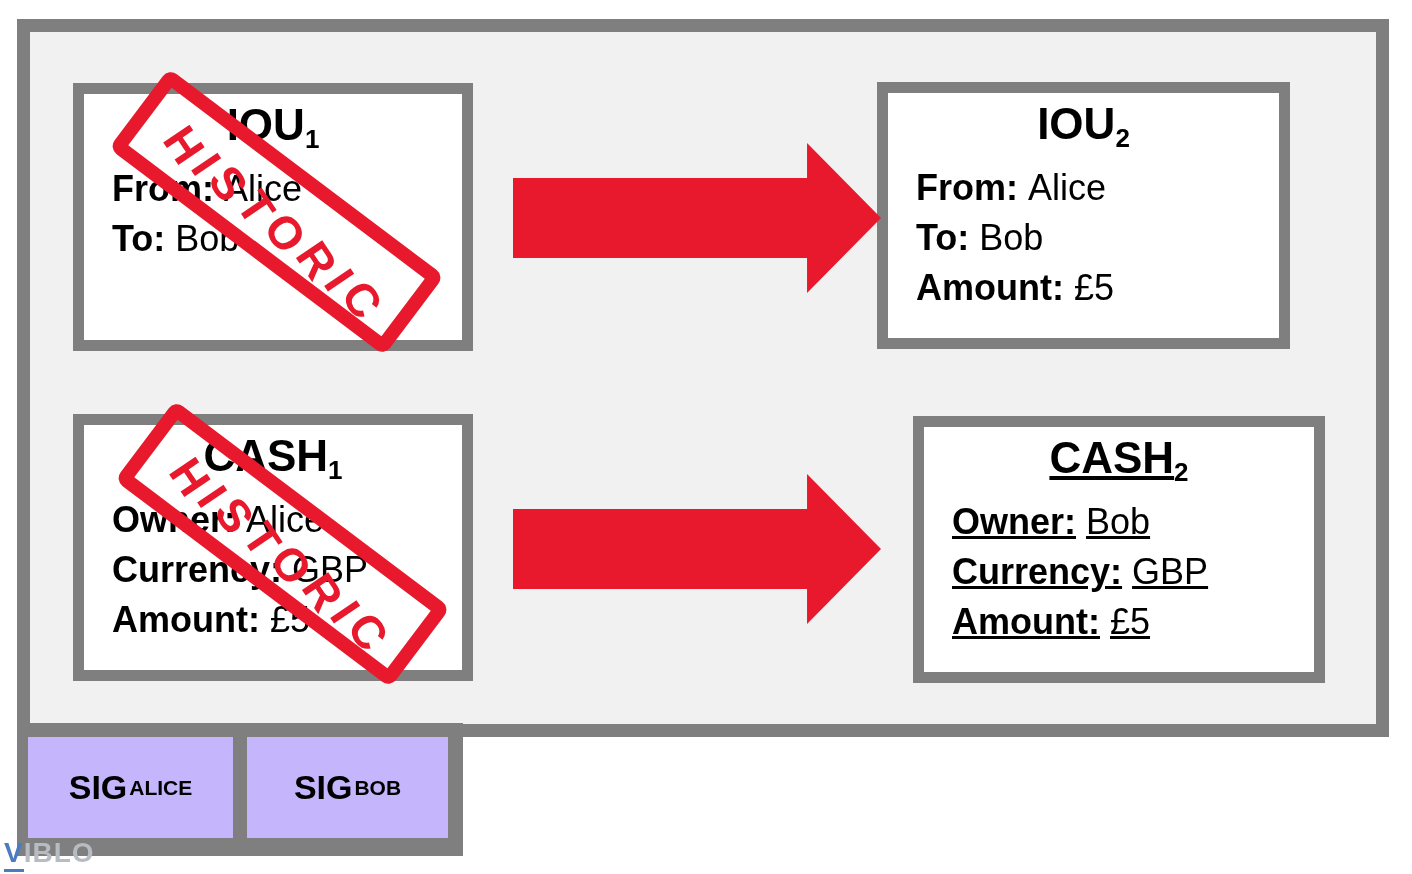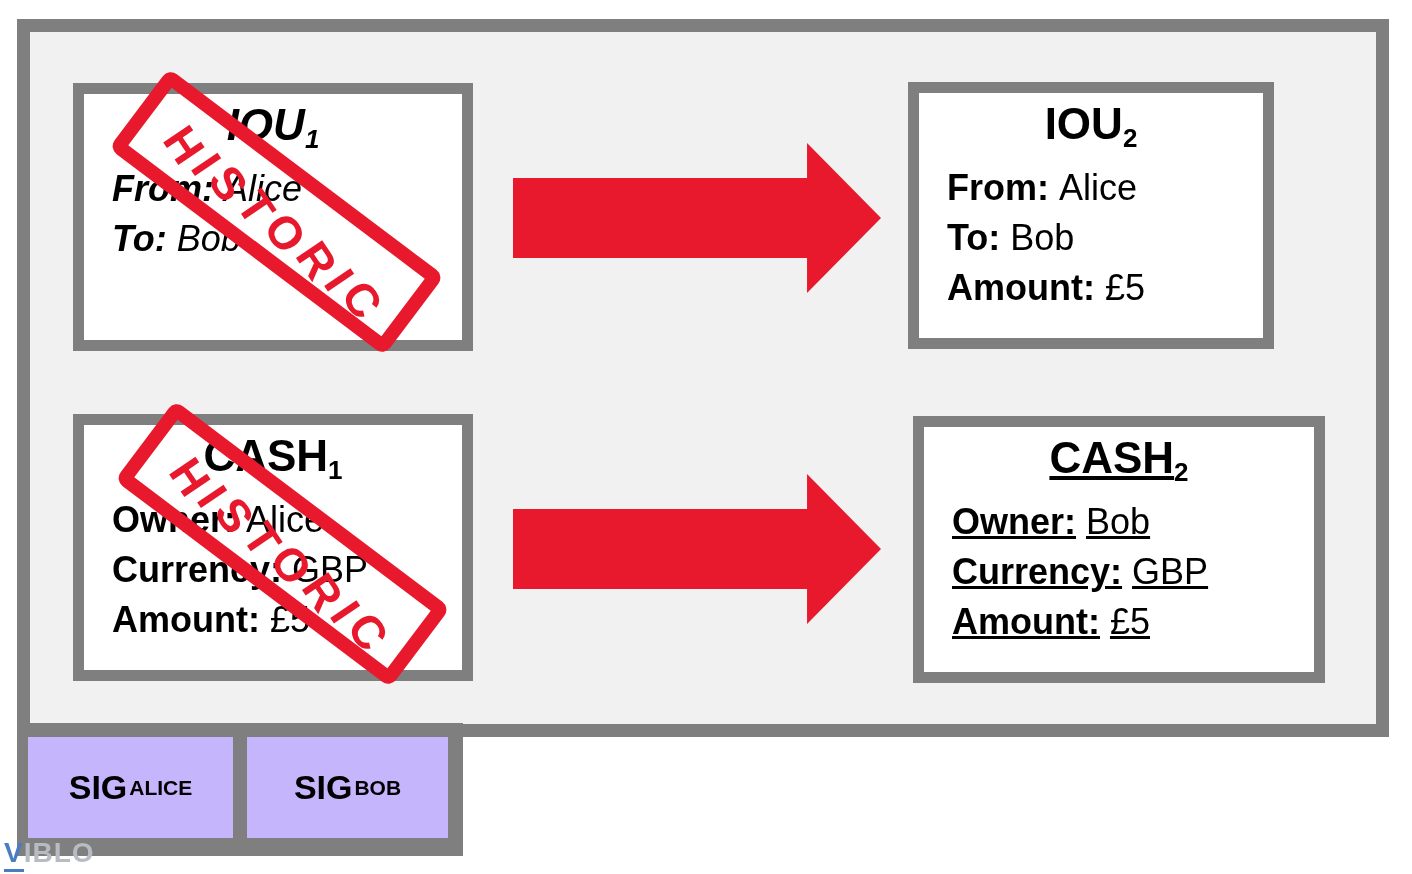--- a/index.html
+++ b/index.html
@@ -22,22 +22,22 @@
     border:13px solid #7f7f7f;
   }
 
   
   .state-box {
     position:absolute;
     background:#ffffff;
     border:11px solid #7f7f7f;
     color:#000;
   }
-  .box-iou1  { left:73px;  top:83px;  width:400px; height:268px;font-style:italic; }
-  .box-iou2  { left:908px; top:82px;  width:366px; height:267px; }
+  .box-iou1  { left:73px;  top:83px;  width:400px; height:268px; }
+  .box-iou2  { left:877px; top:82px;  width:413px; height:267px; }
   .box-cash1 { left:73px;  top:414px; width:400px; height:267px; }
   .box-cash2 { left:913px; top:416px; width:412px; height:267px;text-decoration:underline; }
 
   .box-title {
     margin-top:6px;
     text-align:center;
     font-size:44px;
     font-weight:bold;
     line-height:50px;
     letter-spacing:0px;

